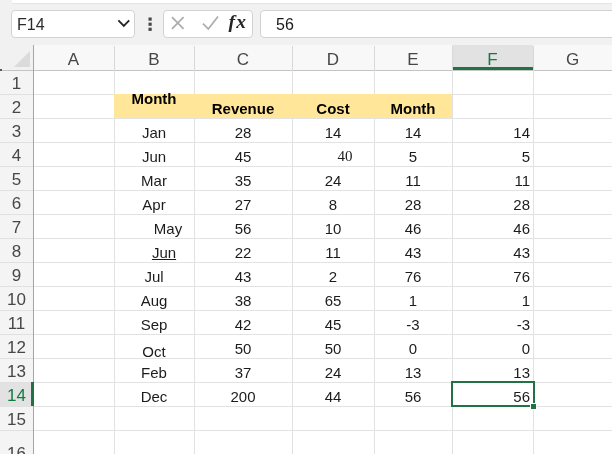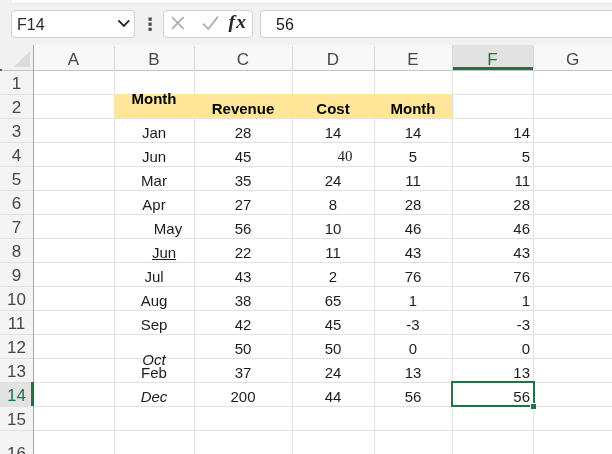--- a/index.html
+++ b/index.html
@@ -188,30 +188,30 @@
     <div class="abs cell " style="left: 114px; width: 80px; top: 286px;">Aug</div>
     <div class="abs cell " style="left: 194px; width: 98px; top: 286px;">38</div>
     <div class="abs cell " style="left: 292px; width: 82px; top: 286px;">65</div>
     <div class="abs cell " style="left: 374px; width: 78px; top: 286px;">1</div>
     <div class="abs cell right" style="left: 452px; width: 81px; top: 286px;">1</div>
     <div class="abs cell " style="left: 114px; width: 80px; top: 310px;">Sep</div>
     <div class="abs cell " style="left: 194px; width: 98px; top: 310px;">42</div>
     <div class="abs cell " style="left: 292px; width: 82px; top: 310px;">45</div>
     <div class="abs cell " style="left: 374px; width: 78px; top: 310px;">-3</div>
     <div class="abs cell right" style="left: 452px; width: 81px; top: 310px;">-3</div>
-    <div class="abs cell " style="left: 114px; width: 80px; top: 345px; font-style: italic;">Oct</div>
+    <div class="abs cell " style="left: 114px; width: 80px; top: 337px;">Oct</div>
     <div class="abs cell " style="left: 194px; width: 98px; top: 334px;">50</div>
     <div class="abs cell " style="left: 292px; width: 82px; top: 334px;">50</div>
     <div class="abs cell " style="left: 374px; width: 78px; top: 334px;">0</div>
     <div class="abs cell right" style="left: 452px; width: 81px; top: 334px;">0</div>
     <div class="abs cell " style="left: 114px; width: 80px; top: 358px;">Feb</div>
     <div class="abs cell " style="left: 194px; width: 98px; top: 358px;">37</div>
     <div class="abs cell " style="left: 292px; width: 82px; top: 358px;">24</div>
     <div class="abs cell " style="left: 374px; width: 78px; top: 358px;">13</div>
     <div class="abs cell right" style="left: 452px; width: 81px; top: 358px;">13</div>
-    <div class="abs cell " style="left: 114px; width: 80px; top: 382px; font-style: italic;">Dec</div>
+    <div class="abs cell " style="left: 114px; width: 80px; top: 382px;">Dec</div>
     <div class="abs cell " style="left: 194px; width: 98px; top: 382px;">200</div>
     <div class="abs cell " style="left: 292px; width: 82px; top: 382px;">44</div>
     <div class="abs cell " style="left: 374px; width: 78px; top: 382px;">56</div>
     <div class="abs cell right" style="left: 452px; width: 81px; top: 382px;">56</div>
   </div>
 <div class="abs" id="sel"></div>
 <div class="abs" id="handle"></div>
 
 </body></html>

